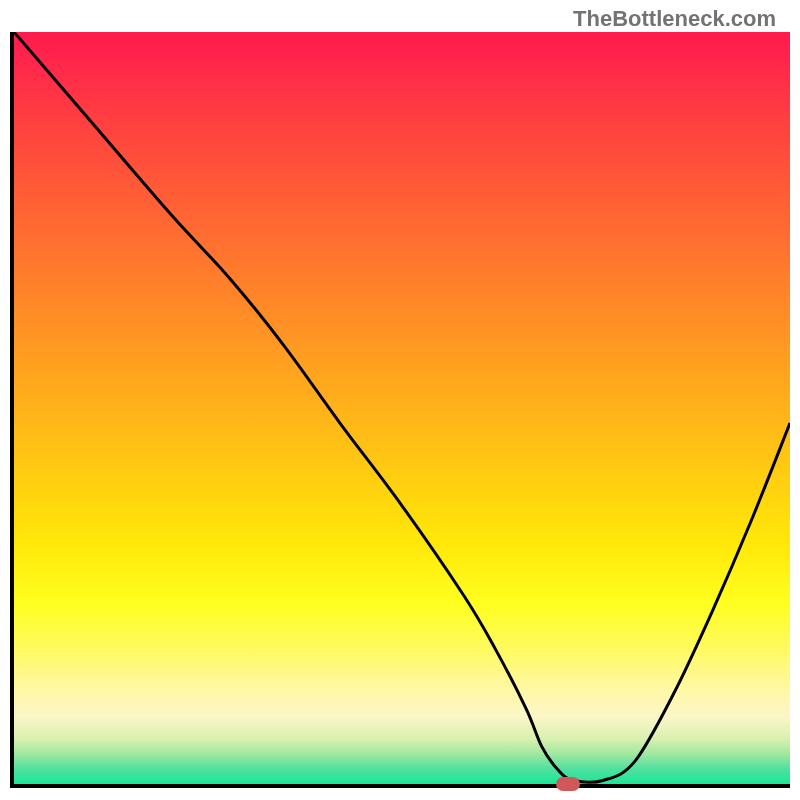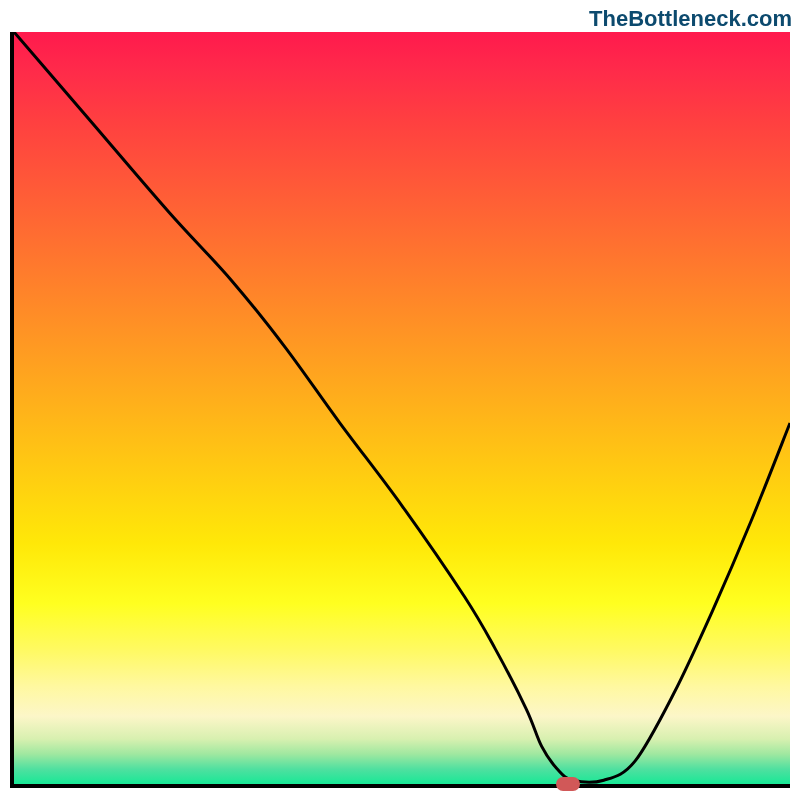--- a/index.html
+++ b/index.html
@@ -6,24 +6,24 @@
   body {
     width: 800px;
     height: 800px;
     background: #ffffff;
     position: relative;
     font-family: Arial, sans-serif;
   }
   .watermark {
     position: absolute;
     top: 6px;
-    right: 8px;
+    right: 24px;
     font-size: 22px;
     font-weight: bold;
-    color: #0c4a6e;
+    color: #737373;
     z-index: 10;
   }
   .chart-container {
     position: absolute;
     top: 32px;
     left: 10px;
     width: 780px;
     height: 756px;
     border-left: 4px solid #000000;
     border-bottom: 4px solid #000000;

